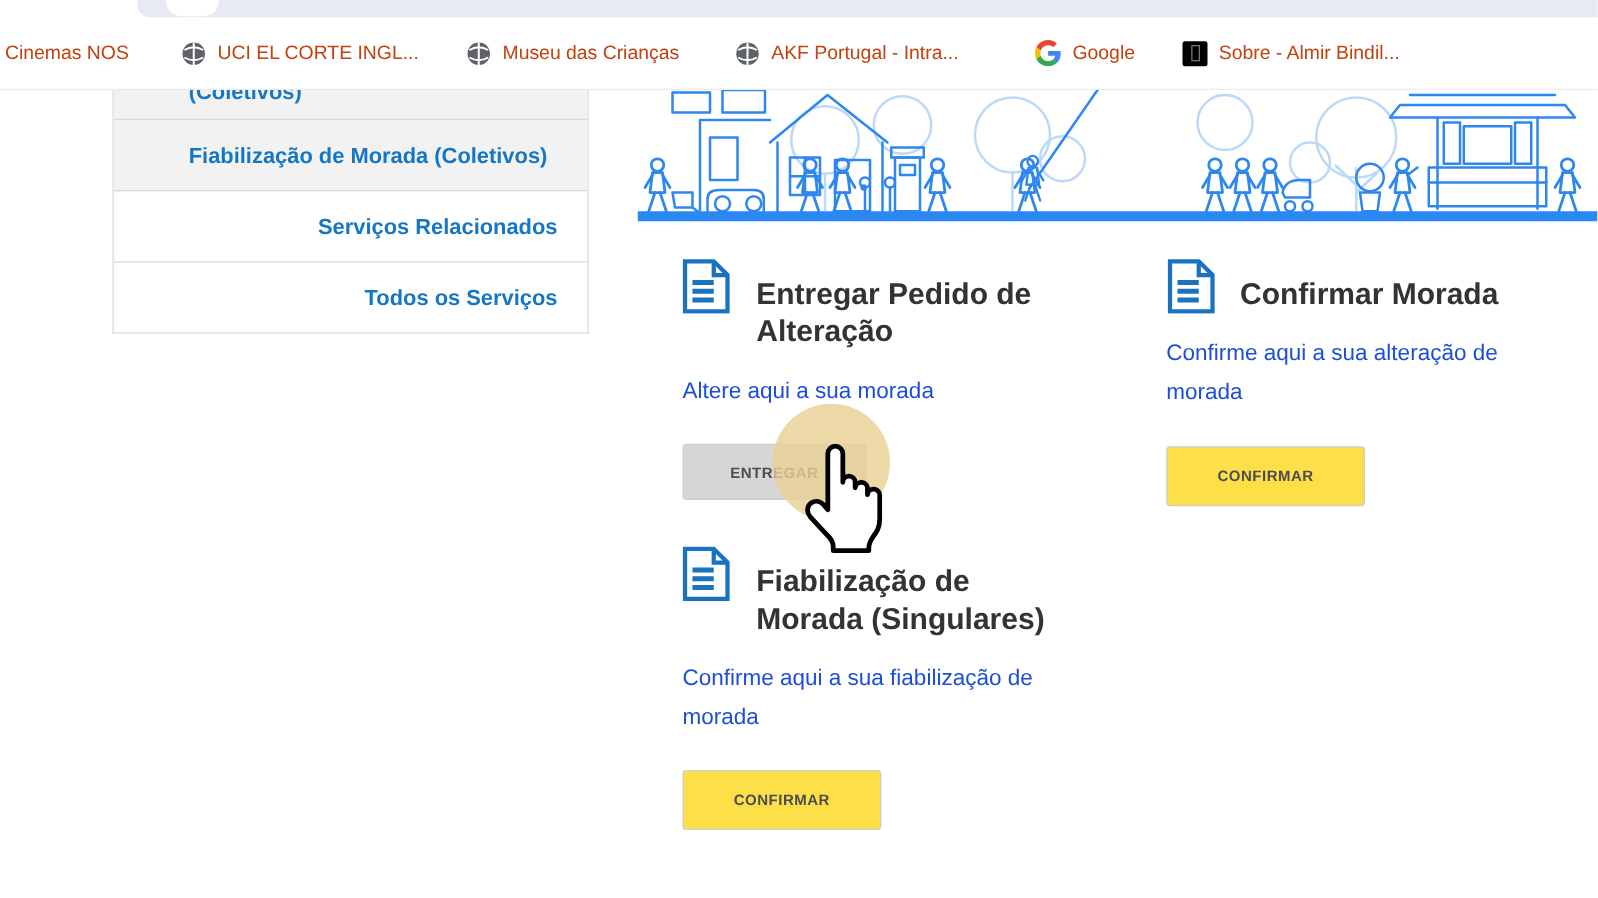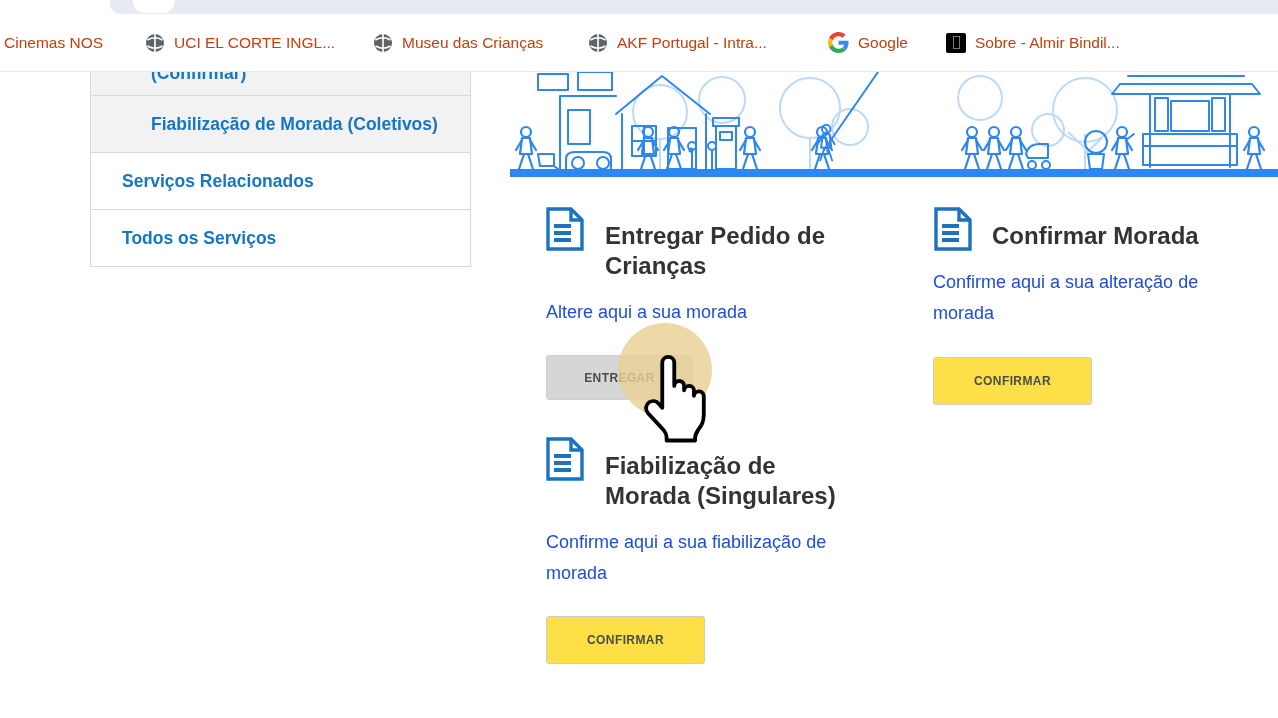--- a/index.html
+++ b/index.html
@@ -22,21 +22,21 @@
   
   .sidebar { position:absolute; left:90px; top:72px; width:381px;
              border:1px solid #d9d9d9; border-top:none; background:#fff; }
   .side-row { border-bottom:1px solid #d9d9d9; font-weight:bold; font-size:17.5px;
               color:#1577c4; line-height:28px; cursor:pointer; }
   .side-row:last-child { border-bottom:none; }
   .side-row.gray { background:#f2f2f2; }
   .row-partial { height:24px; overflow:hidden; }
   .row-partial span { display:block; padding-left:60px; margin-top:-13px; }
   .row-sub  { padding:14px 24px 14px 60px; }
-  .row-main { padding:14px 24px 14px 31px; }
+  .row-main { padding:14px 24px 14px 31px;text-align:right; }
 
   
   .banner { position:absolute; left:510px; top:72px; width:768px; height:106px; }
 
   
   .doc-icon { position:absolute; width:40px; height:44px; }
   .card-title { position:absolute; font-size:24px; font-weight:bold; color:#333;
                 line-height:30px; }
   .card-desc  { position:absolute; font-size:18px; color:#1d4ed8; line-height:31px; }
   .btn { position:absolute; display:flex; align-items:center; justify-content:center;
@@ -99,21 +99,21 @@
     <span class="fav-dark">
         <i></i>
       </span>
     <span>Sobre - Almir Bindil...</span>
   </div>
 
 </div>
 
 <div class="sidebar">
   <div class="side-row gray row-partial">
-    <span>(Confirmar)</span>
+    <span>(Coletivos)</span>
   </div>
   <div class="side-row gray row-sub">
     <span>Fiabilização de Morada (Coletivos)</span>
   </div>
   <div class="side-row row-main">
     <span>Serviços Relacionados</span>
   </div>
   <div class="side-row row-main">
     <span>Todos os Serviços</span>
   </div>
@@ -204,21 +204,21 @@
   </g>
 
   <rect x="0" y="97" width="768" height="8" fill="#2b87f2"></rect>
 </svg>
 
 <svg class="doc-icon" style="left:545px; top:207px" viewBox="0 0 40 44">
   <path d="M3 2 H26 L37 13 V42 H3 Z" fill="#fff" stroke="#1a73c0" stroke-width="3.4"></path>
   <path d="M26 2 V13 H37" fill="none" stroke="#1a73c0" stroke-width="3.4"></path>
   <path d="M9 19 h17 M9 26 h17 M9 33 h17" stroke="#1a73c0" stroke-width="4"></path>
 </svg>
-<div class="card-title" style="left:605px; top:221px; width:250px">Entregar Pedido de Crianças</div>
+<div class="card-title" style="left:605px; top:221px; width:250px">Entregar Pedido de Alteração</div>
 <div class="card-desc" style="left:546px; top:297px; width:300px">Altere aqui a sua morada</div>
 <div class="btn btn-gray" style="left:546px; top:355px; width:147px; height:45px">ENTREGAR</div>
 
 <svg class="doc-icon" style="left:933px; top:207px" viewBox="0 0 40 44">
   <path d="M3 2 H26 L37 13 V42 H3 Z" fill="#fff" stroke="#1a73c0" stroke-width="3.4"></path>
   <path d="M26 2 V13 H37" fill="none" stroke="#1a73c0" stroke-width="3.4"></path>
   <path d="M9 19 h17 M9 26 h17 M9 33 h17" stroke="#1a73c0" stroke-width="4"></path>
 </svg>
 <div class="card-title" style="left:992px; top:221px; width:290px">Confirmar Morada</div>
 <div class="card-desc" style="left:933px; top:267px; width:330px">Confirme aqui a sua alteração de morada</div>

